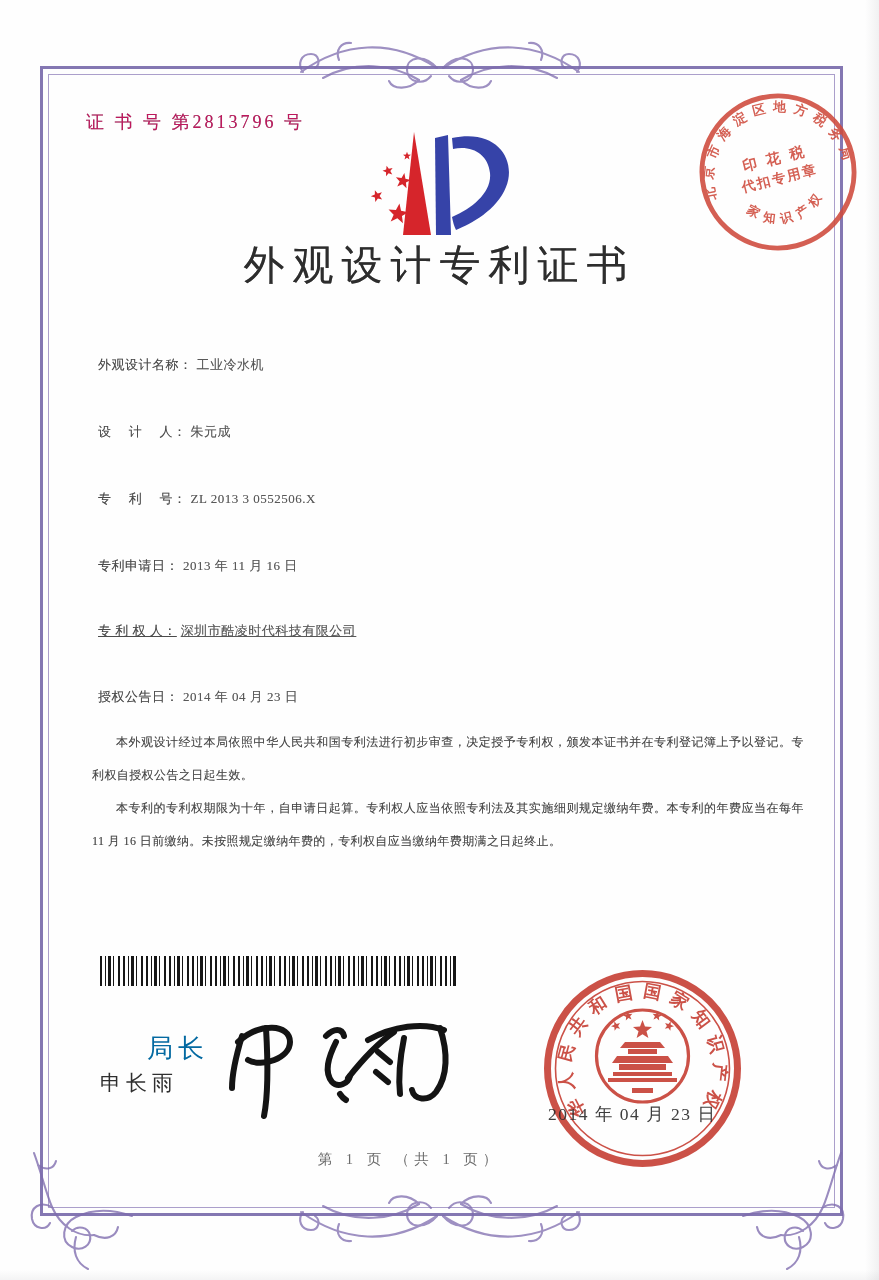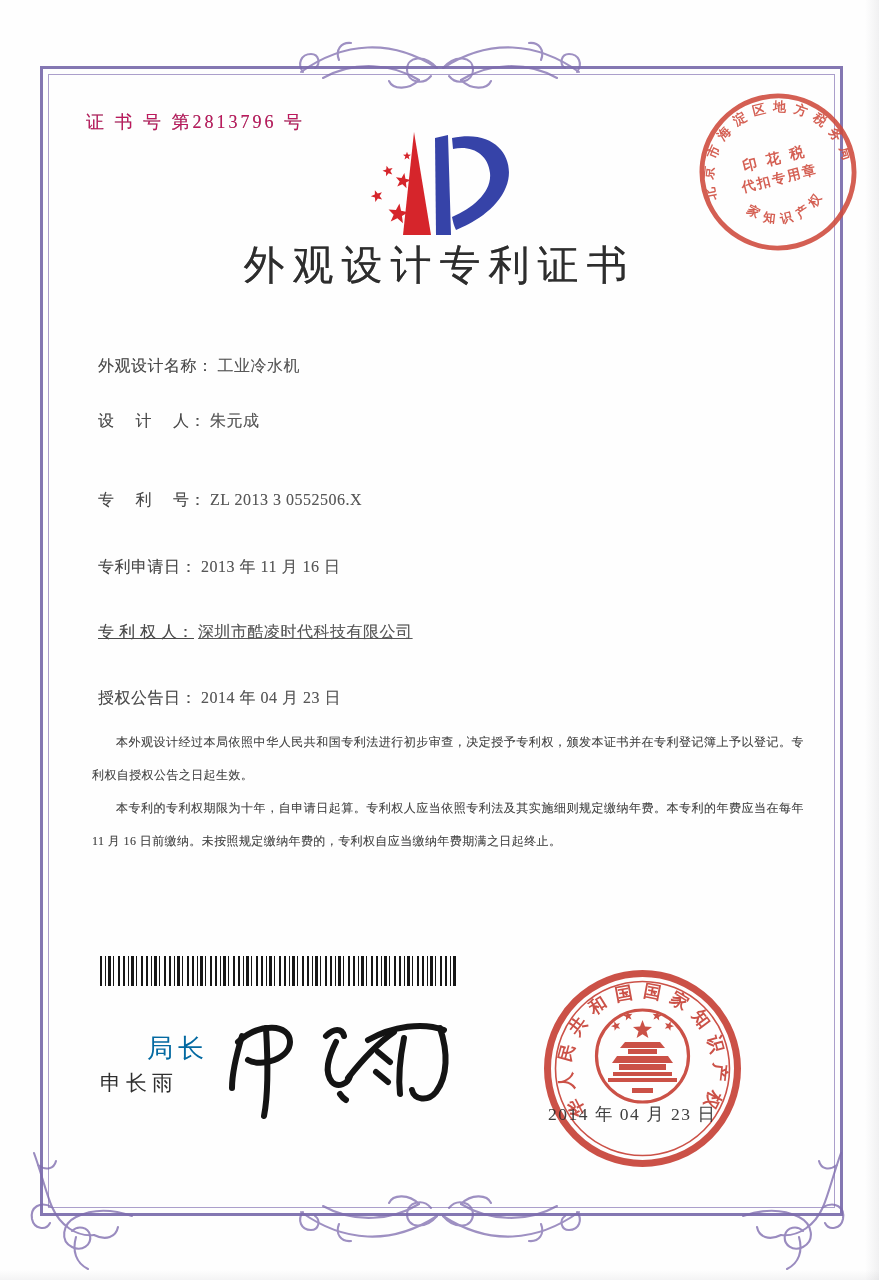--- a/index.html
+++ b/index.html
@@ -31,24 +31,24 @@
   .logo{position:absolute;left:355px;top:124px;width:170px;height:114px;}
 
   .title{position:absolute;left:0;top:238px;width:879px;margin:0;text-align:center;
     font-size:41px;font-weight:500;letter-spacing:8px;color:#2d2d2d;
     text-shadow:0 0 .6px rgba(50,50,50,.6);}
 
   .tax-seal{position:absolute;left:696px;top:90px;width:164px;height:164px;
     transform:rotate(-14deg);opacity:.88;}
 
   .fields{position:absolute;left:98px;top:356px;width:700px;}
-  .field{position:absolute;left:0;font-size:16px;letter-spacing:.5px;color:#4a4a4a;
+  .field{position:absolute;left:0;font-size:13px;letter-spacing:.5px;color:#4a4a4a;
     white-space:nowrap;text-shadow:0 0 .5px rgba(90,90,90,.5);}
   .field .fvalue{margin-left:4px;opacity:.92;}
-  .f0{top:0;} .f1{top:55px;} .f2{top:134px;} .f3{top:201px;text-align:center;} .f4{top:266px;text-decoration:underline;} .f5{top:332px;}
+  .f0{top:0;} .f1{top:67px;} .f2{top:134px;} .f3{top:201px;text-align:center;} .f4{top:266px;text-decoration:underline;} .f5{top:332px;}
 
   .body-text{position:absolute;left:92px;top:726px;width:712px;
     font-size:12px;line-height:33px;letter-spacing:.4px;color:#474747;
     text-align:justify;text-shadow:0 0 .5px rgba(90,90,90,.45);}
   .body-text p{margin:0;text-indent:2em;}
 
   .barcode{position:absolute;left:100px;top:956px;width:358px;height:30px;
     background:repeating-linear-gradient(90deg,
       #161616 0 2px,transparent 2px 5px,
       #161616 5px 6px,transparent 6px 8px,
@@ -219,16 +219,17 @@
         <path d="M72,97 L133,97 L128,90 L77,90 Z"></path>
         <rect x="79" y="98" width="47" height="6"></rect>
         <rect x="73" y="106" width="59" height="4"></rect>
         <rect x="68" y="112" width="69" height="4"></rect>
         <rect x="92" y="122" width="21" height="5"></rect>
       </g>
     </g>
   </svg>
   <div class="seal-date">2014 年 04 月 23 日</div>
 
+  <div class="footer">第 1 页 （共 1 页）</div>
 
   <div class="scan-edge-r"></div>
   <div class="scan-edge-b"></div>
 </div>
 
 </body></html>

